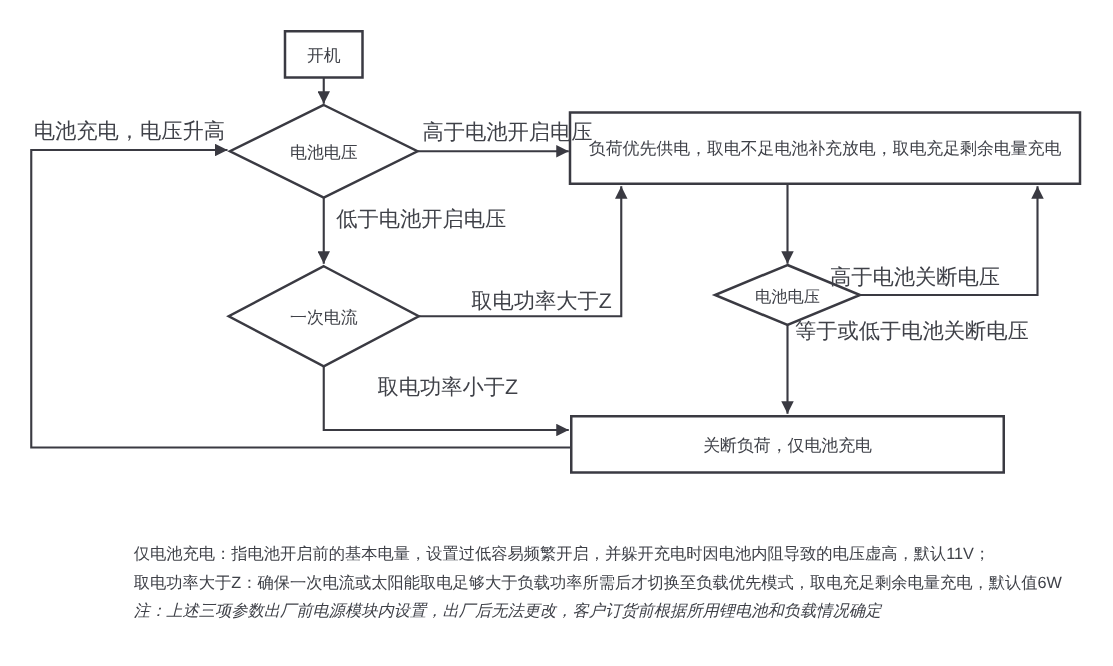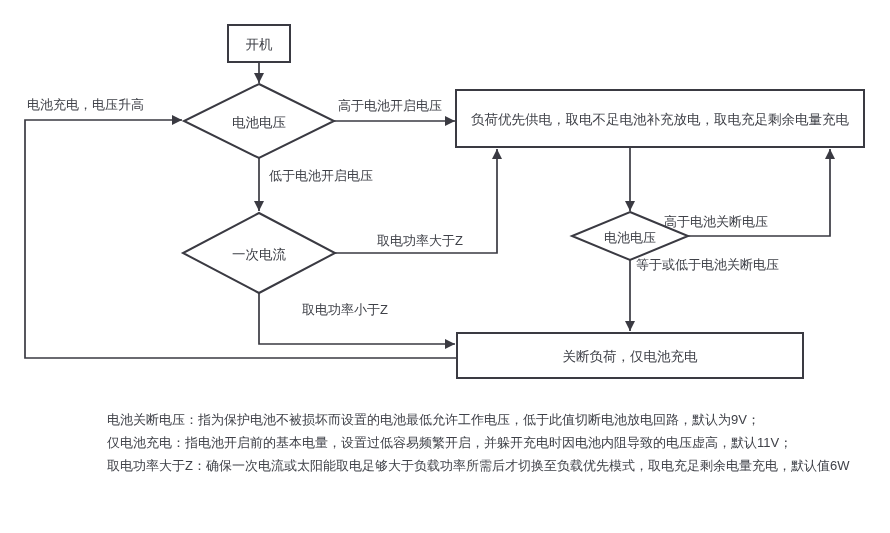--- a/index.html
+++ b/index.html
@@ -16,21 +16,21 @@
     overflow: hidden;
   }
   .stage svg {
     position: absolute;
     left: 0;
     top: 0;
   }
   .lbl {
     position: absolute;
     color: #3f4148;
-    font-size: 13px;
+    font-size: 17px;
     line-height: 15px;
     white-space: nowrap;
   }
   .node-lbl {
     transform: translate(-50%, -50%);
     font-size: 13.5px;
     text-align: center;
   }
   .note {
     position: absolute;
@@ -86,17 +86,17 @@
   <span class="lbl node-lbl" style="left:630px; top:356px;text-align:right;">关断负荷，仅电池充电</span>
 
   <span class="lbl" style="left:27px; top:97px;">电池充电，电压升高</span>
   <span class="lbl" style="left:338px; top:98px;">高于电池开启电压</span>
   <span class="lbl" style="left:269px; top:168px;">低于电池开启电压</span>
   <span class="lbl" style="left:377px; top:233px;">取电功率大于Z</span>
   <span class="lbl" style="left:302px; top:302px;">取电功率小于Z</span>
   <span class="lbl" style="left:664px; top:214px;">高于电池关断电压</span>
   <span class="lbl" style="left:636px; top:257px;">等于或低于电池关断电压</span>
 
-  <div class="note" style="top:412px;">电池关断电压：指为保护电池不被损坏而设置的电池最低允许工作电压，低于此值切断电池放电回路，默认为9V；</div>
   <div class="note" style="top:435px;">仅电池充电：指电池开启前的基本电量，设置过低容易频繁开启，并躲开充电时因电池内阻导致的电压虚高，默认11V；</div>
   <div class="note" style="top:458px;">取电功率大于Z：确保一次电流或太阳能取电足够大于负载功率所需后才切换至负载优先模式，取电充足剩余电量充电，默认值6W</div>
+  <div class="note italic" style="top:481px;">注：上述三项参数出厂前电源模块内设置，出厂后无法更改，客户订货前根据所用锂电池和负载情况确定</div>
 
 </div>
 
 </body></html>

